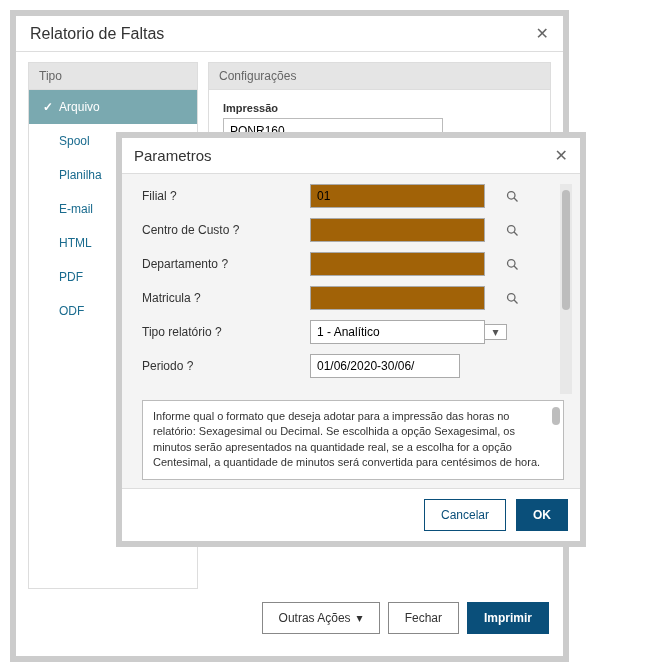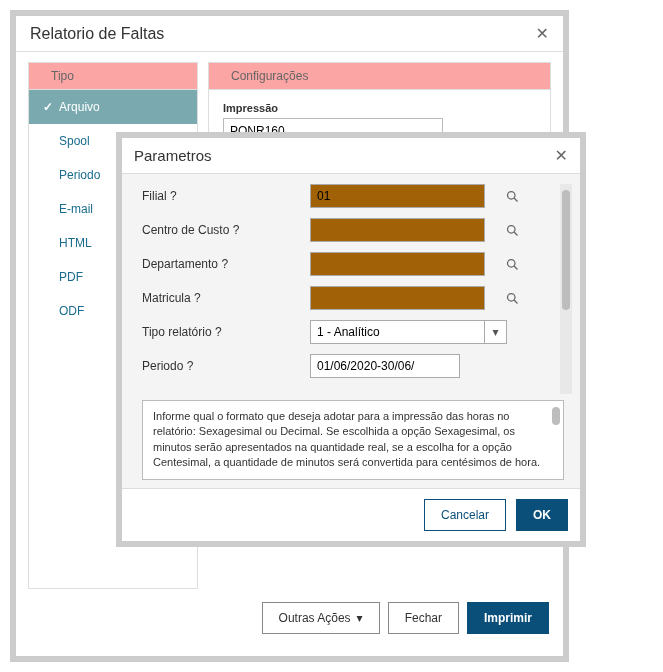--- a/index.html
+++ b/index.html
@@ -45,22 +45,22 @@
   }
   .tipo-col {
     width: 170px;
   }
   .config-col {
     flex: 1;
   }
   .fieldset-label {
     color: #666;
     font-size: 12px;
-    padding: 6px 22px;
-    background: #fca5a5;
+    padding: 6px 10px;
+    background: #e5e5e5;
     border: 1px solid #ddd;
     border-bottom: none;
   }
   .fieldset-box {
     border: 1px solid #ddd;
     background: #fff;
     min-height: 500px;
   }
   .tipo-item {
     padding: 10px 14px;
@@ -191,20 +191,21 @@
     width: 18px;
     height: 18px;
     display: inline-flex;
     align-items: center;
     justify-content: center;
     cursor: pointer;
   }
   .select-wrap {
     width: 197px;
     display: flex;
+    align-items: center;
   }
   .select-val {
     flex: 1;
     border: 1px solid #aaa;
     padding: 4px 6px;
     background: #fff;
     font-size: 12px;
   }
   .select-btn {
     width: 22px;
@@ -262,21 +263,21 @@
     </div>
 
     <div class="content">
       <div class="tipo-col">
         <div class="fieldset-label">Tipo</div>
         <div class="fieldset-box">
           <div class="tipo-item selected">
               <span>Arquivo</span>
             </div>
           <div class="tipo-item inner">Spool</div>
-          <div class="tipo-item inner">Periodo</div>
+          <div class="tipo-item inner">Planilha</div>
           <div class="tipo-item inner">E-mail</div>
           <div class="tipo-item inner">HTML</div>
           <div class="tipo-item inner">PDF</div>
           <div class="tipo-item inner">ODF</div>
         </div>
       </div>
 
       <div class="config-col">
         <div class="fieldset-label">Configurações</div>
         <div class="config-box">

